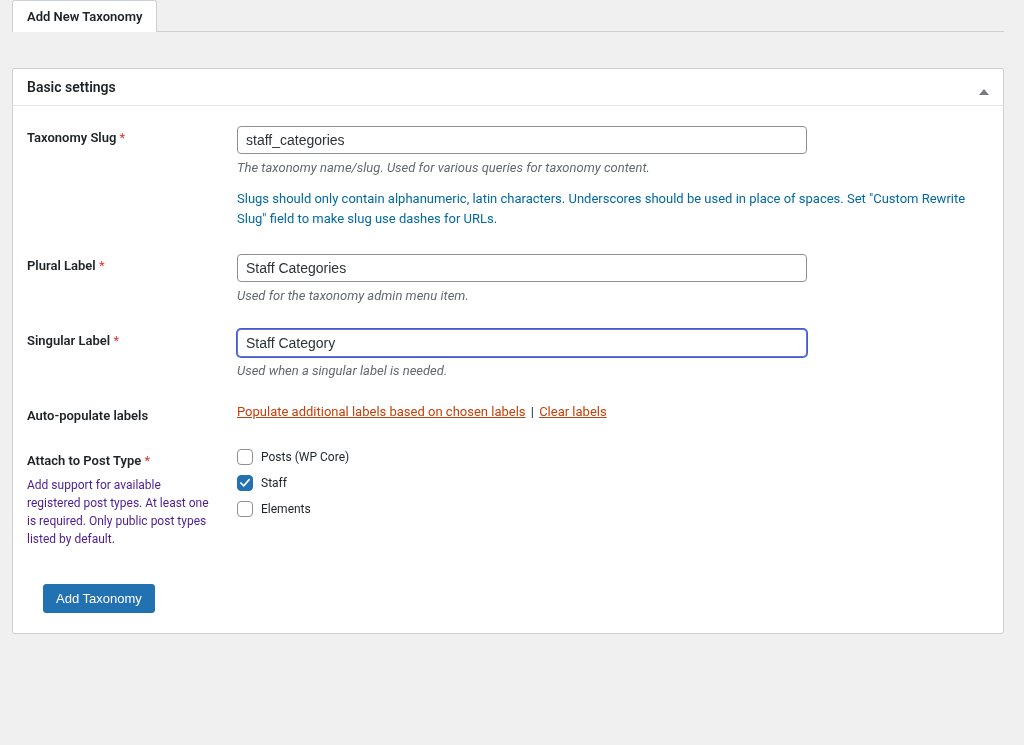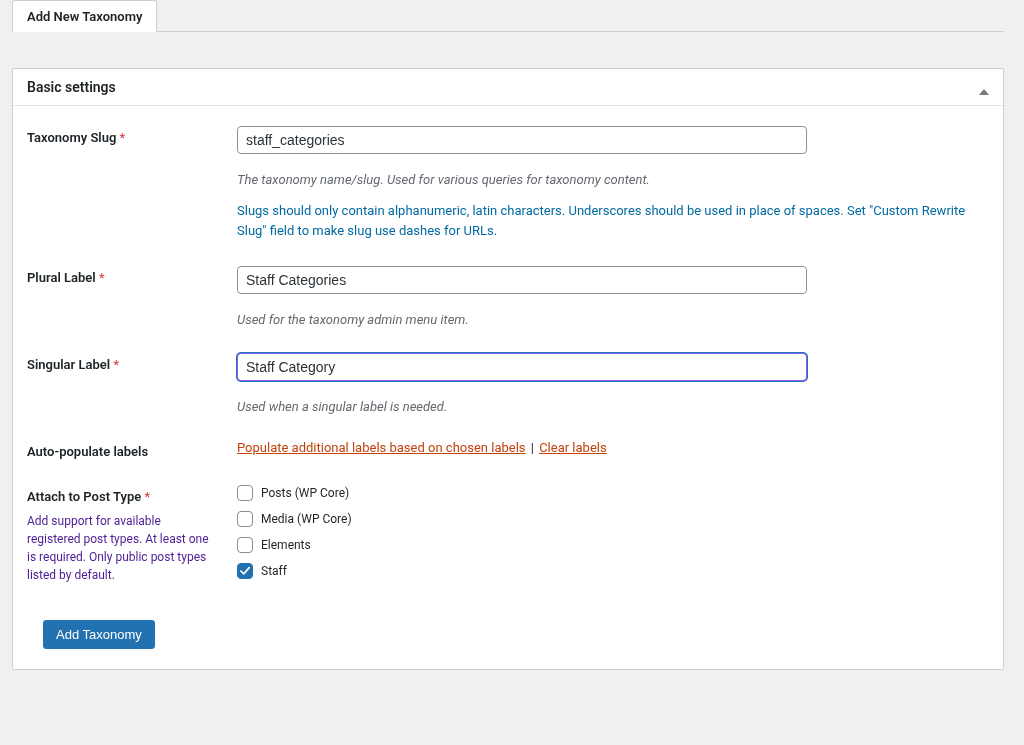--- a/index.html
+++ b/index.html
@@ -97,21 +97,21 @@
     outline: none;
   }
   .text-input.focused {
     border: 1px solid #8b5cf6;
     box-shadow: 0 0 0 1px #2271b1;
   }
   .desc {
     font-style: italic;
     color: #646970;
     font-size: 13px;
-    margin-top: 18px;
+    margin-top: 6px;
   }
   .help-text {
     color: #0369a1;
     font-size: 13px;
     margin-top: 14px;
     line-height: 1.5;
     max-width: 760px;
   }
   .link {
     color: #c2410c;
@@ -242,37 +242,33 @@
         <div class="field-row last-row">
           <div class="field-label-col">
             <span class="field-label">Attach to Post Type</span>
             <span class="req">*</span>
             <div class="label-secondary">Add support for available registered post types. At least one is required. Only public post types listed by default.</div>
           </div>
           <div class="field-content-col" id="attach-options">
               <div class="checkbox-row">
                 <span class="cb"></span>
                 <span class="cb-label">Posts (WP Core)</span>
-              </div>
-              <div class="checkbox-row">
-                <span class="cb"></span>
-                <span class="cb-label">Media (WP Core)</span>
-              </div>
-              <div class="checkbox-row">
-                <span class="cb"></span>
-                <span class="cb-label">Elements</span>
               </div>
               <div class="checkbox-row">
                 <span class="cb checked">
                   <svg width="10" height="10" viewBox="0 0 12 12">
                     <path d="M1 6 L4.5 9.5 L11 2" stroke="#fff" stroke-width="2" fill="none" stroke-linecap="round" stroke-linejoin="round"></path>
                   </svg>
                 </span>
                 <span class="cb-label">Staff</span>
               </div>
+              <div class="checkbox-row">
+                <span class="cb"></span>
+                <span class="cb-label">Elements</span>
+              </div>
             </div>
         </div>
 
         <div class="submit-row">
           <button class="primary-btn">Add Taxonomy</button>
         </div>
 
       </div>
     </div>
   </div>

